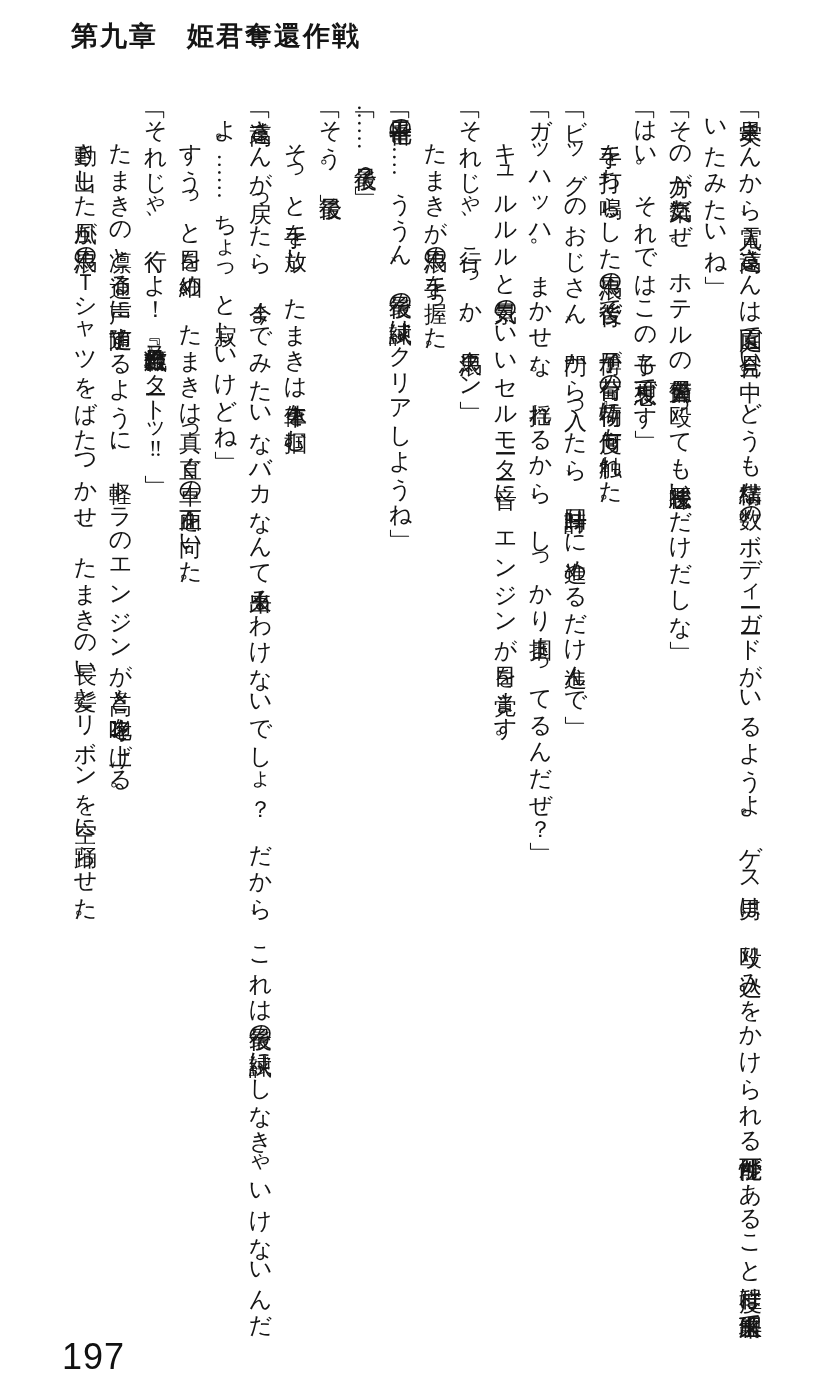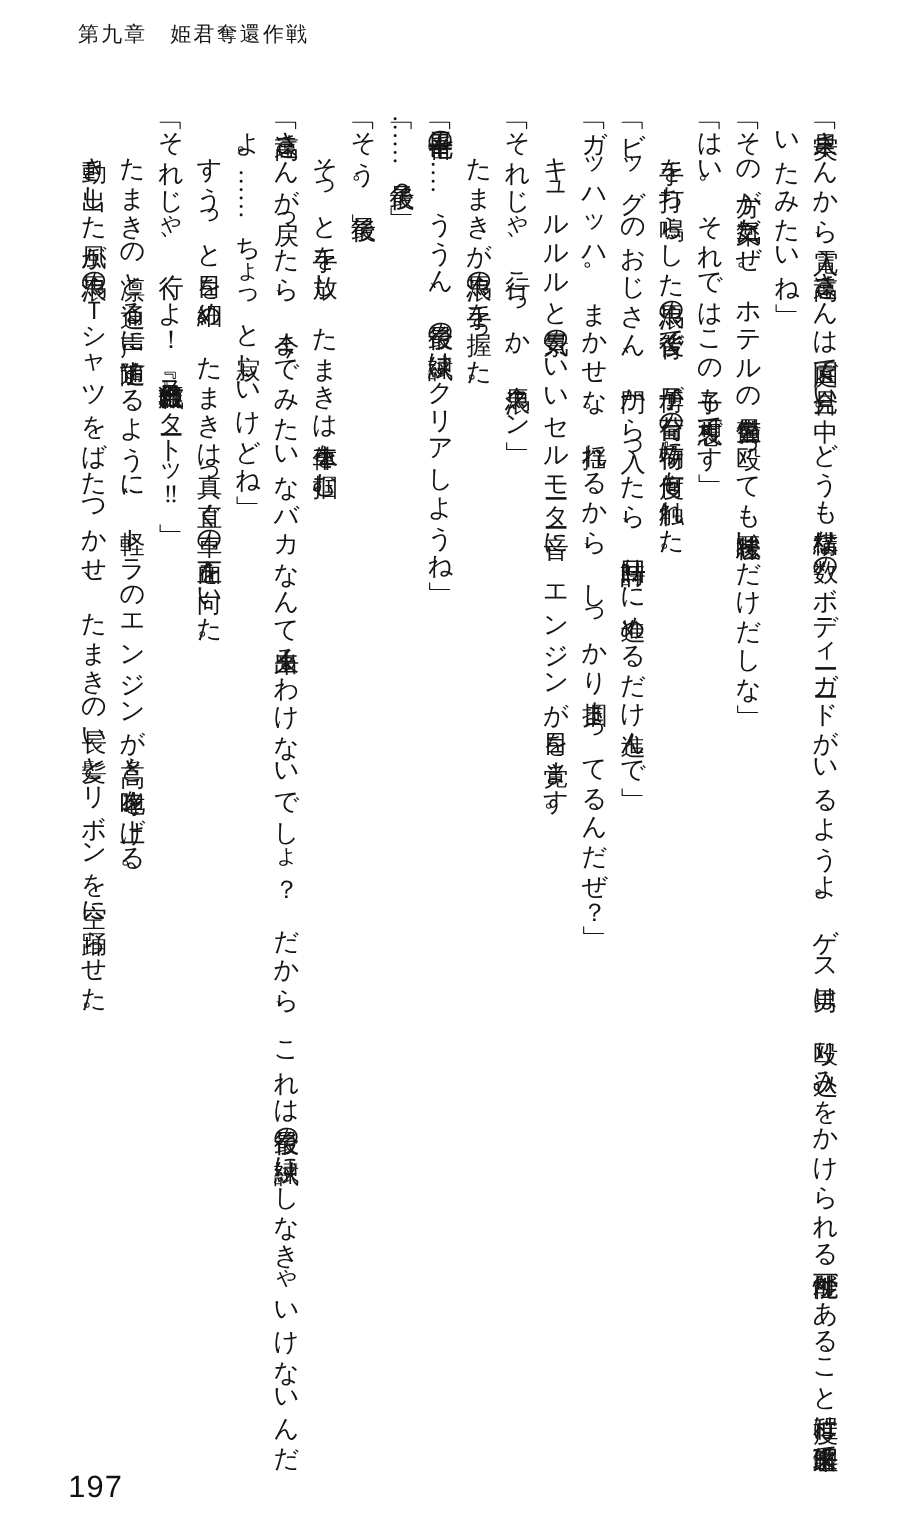--- a/index.html
+++ b/index.html
@@ -9,22 +9,22 @@
     height: 1400px;
     background: #ffffff;
     color: #151515;
     font-family: "Liberation Serif", "DejaVu Serif", serif;
     overflow: hidden;
   }
   .chapter-heading {
     position: absolute;
     left: 71px;
     top: 18px;
-    font-size: 19px;
-    font-weight: 400;
+    font-size: 27px;
+    font-weight: 700;
     letter-spacing: 2px;
     white-space: pre;
   }
   .body-text {
     position: absolute;
     top: 104px;
     right: 53px;
     width: 712px;
     height: 1226px;
     writing-mode: vertical-rl;
@@ -36,21 +36,21 @@
   .body-text p {
     margin: 0;
     padding: 0;
     text-align: left;
   }
   .page-number {
     position: absolute;
     left: 62px;
     top: 1336px;
     font-family: "Liberation Sans", "DejaVu Sans", sans-serif;
-    font-size: 28px;
+    font-size: 36px;
     letter-spacing: 1px;
     color: #111;
   }
 </style>
 </head>
 <body>
 
 <div class="page">
 
   <div class="chapter-heading">第九章　姫君奪還作戦</div>

